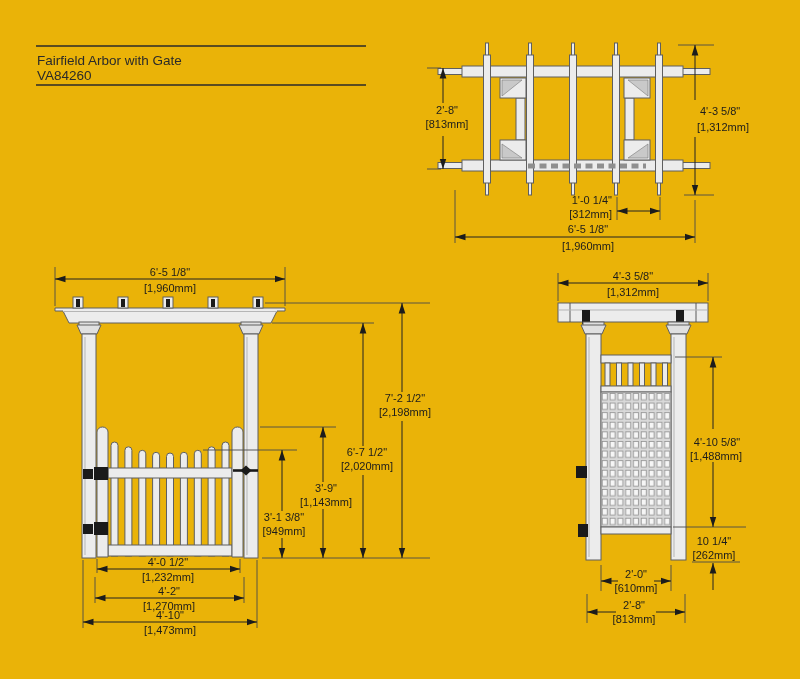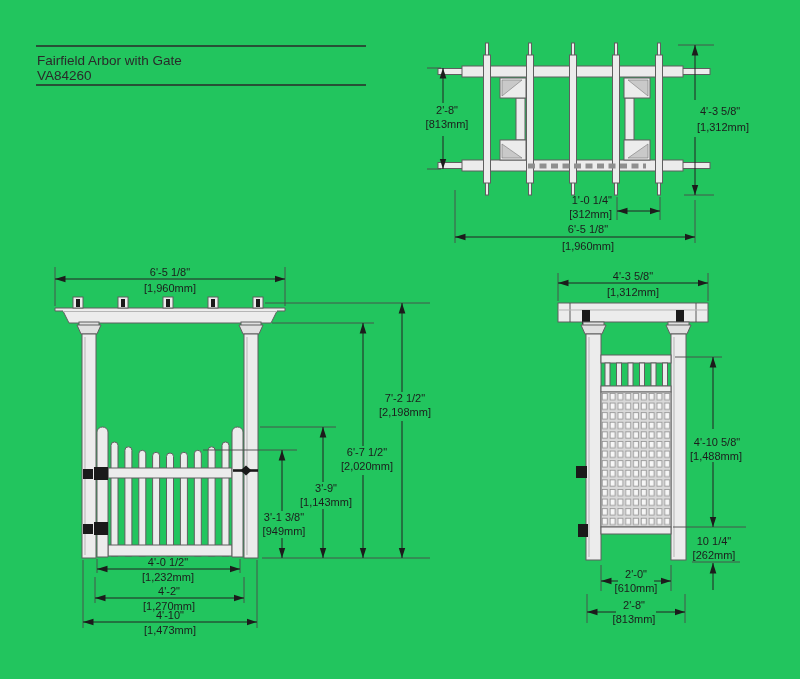--- a/index.html
+++ b/index.html
@@ -1,16 +1,16 @@
 <!DOCTYPE html>
 <html><head>
 <meta charset="utf-8">
 <style>
   html,body{margin:0;padding:0;background:#fff;}
-  #stage{position:relative;width:800px;height:679px;background:#22c55e;overflow:hidden;}
+  #stage{position:relative;width:800px;height:679px;background:#eab308;overflow:hidden;}
   svg{display:block;}
   text{font-family:"Liberation Sans",sans-serif;fill:#1c1c1c;}
   .title-txt{font-size:13.5px;fill:#2a2a2a;}
   .dt{font-size:11px;text-anchor:middle;}
   .as{text-anchor:start;}
   .ae{text-anchor:end;}
   .s{fill:#ececec;stroke:#5f5f5f;stroke-width:1;}
   .s2{fill:#e0e0e0;stroke:#5f5f5f;stroke-width:1;}
   .sh{stroke:#b5b5b5;stroke-width:1;fill:none;}
   .dl{stroke:#222;stroke-width:1;fill:none;}

